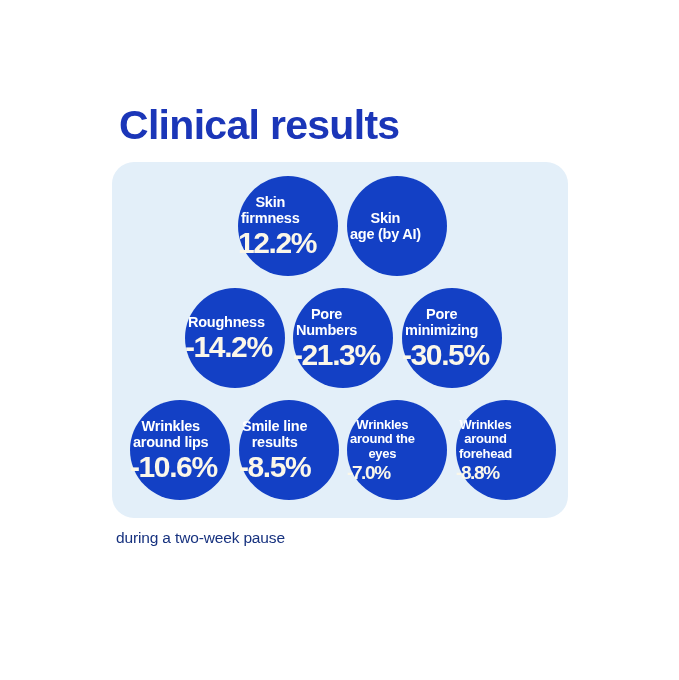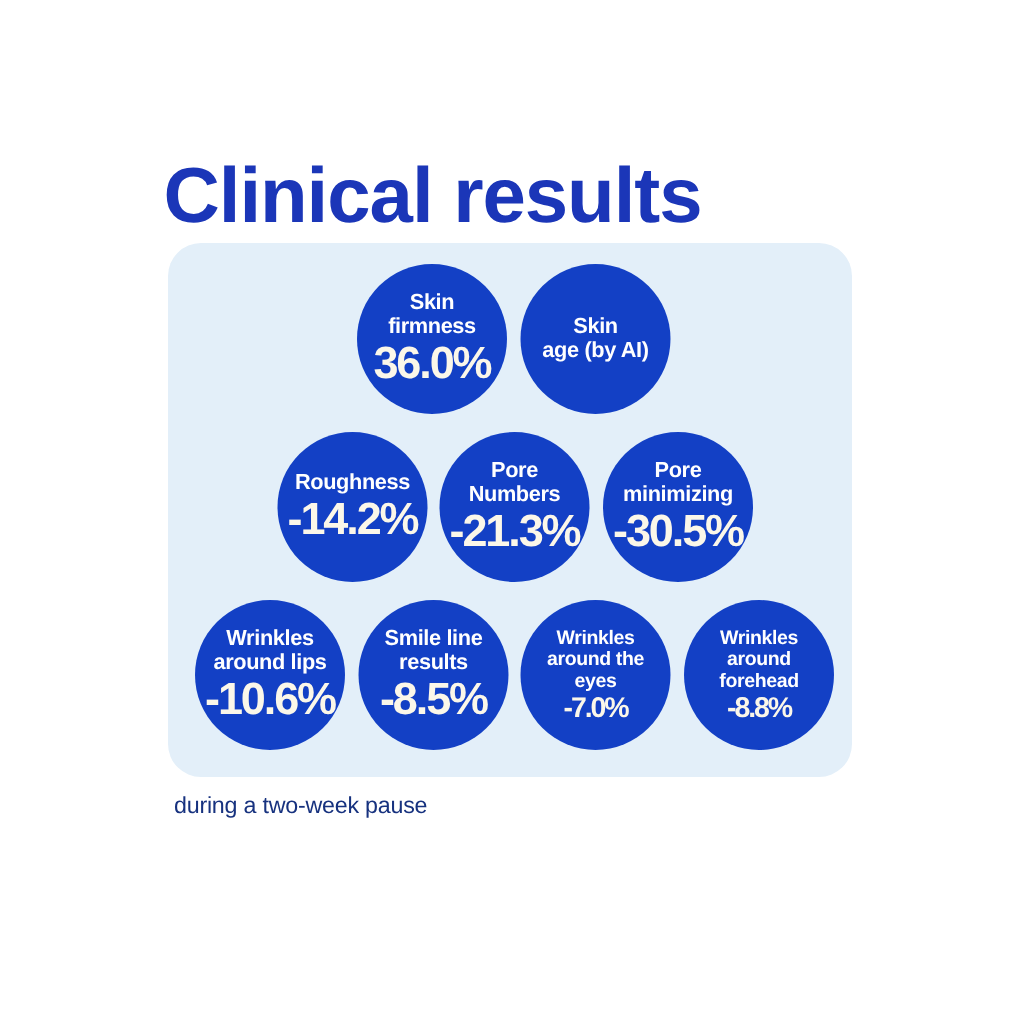--- a/index.html
+++ b/index.html
@@ -15,23 +15,23 @@
   #infographic {
     position: relative;
     width: 679px;
     height: 680px;
     background: #ffffff;
   }
 
   
   #title {
     position: absolute;
-    left: 109px;
+    left: 119px;
     top: 105px;
-    font-size: 52px;
+    font-size: 41px;
     font-weight: bold;
     letter-spacing: -0.7px;
     color: #1b36b8;
     line-height: 1.0;
     white-space: nowrap;
   }
 
   
   #panel {
     position: absolute;
@@ -43,21 +43,21 @@
     border-radius: 22px;
   }
 
   
   .stat-circle {
     position: absolute;
     border-radius: 50%;
     background: #1340c5;
     display: flex;
     flex-direction: column;
-    align-items: center;
+    align-items: flex-start;
     justify-content: center;
     text-align: center;
     overflow: visible;
   }
 
   .stat-label {
     color: #ffffff;
     font-weight: bold;
     font-size: 14.5px;
     line-height: 1.12;
@@ -111,21 +111,21 @@
 
 <div id="infographic">
 
   <h1 id="title">Clinical results</h1>
 
   <div id="panel">
 
     <div class="stat-circle" style="left:126px; top:14px; width:100px; height:100px;">
       <div class="stat-label">Skin
 firmness</div>
-      <div class="stat-value">36.0%</div>
+      <div class="stat-value">12.2%</div>
     </div>
 
     <div class="stat-circle" style="left:235px; top:14px; width:100px; height:100px;">
       <div class="stat-label">Skin
 age (by AI)</div>
     </div>
 
     <div class="stat-circle" style="left:73px; top:126px; width:100px; height:100px;">
       <div class="stat-label">Roughness</div>
       <div class="stat-value">-14.2%</div>

